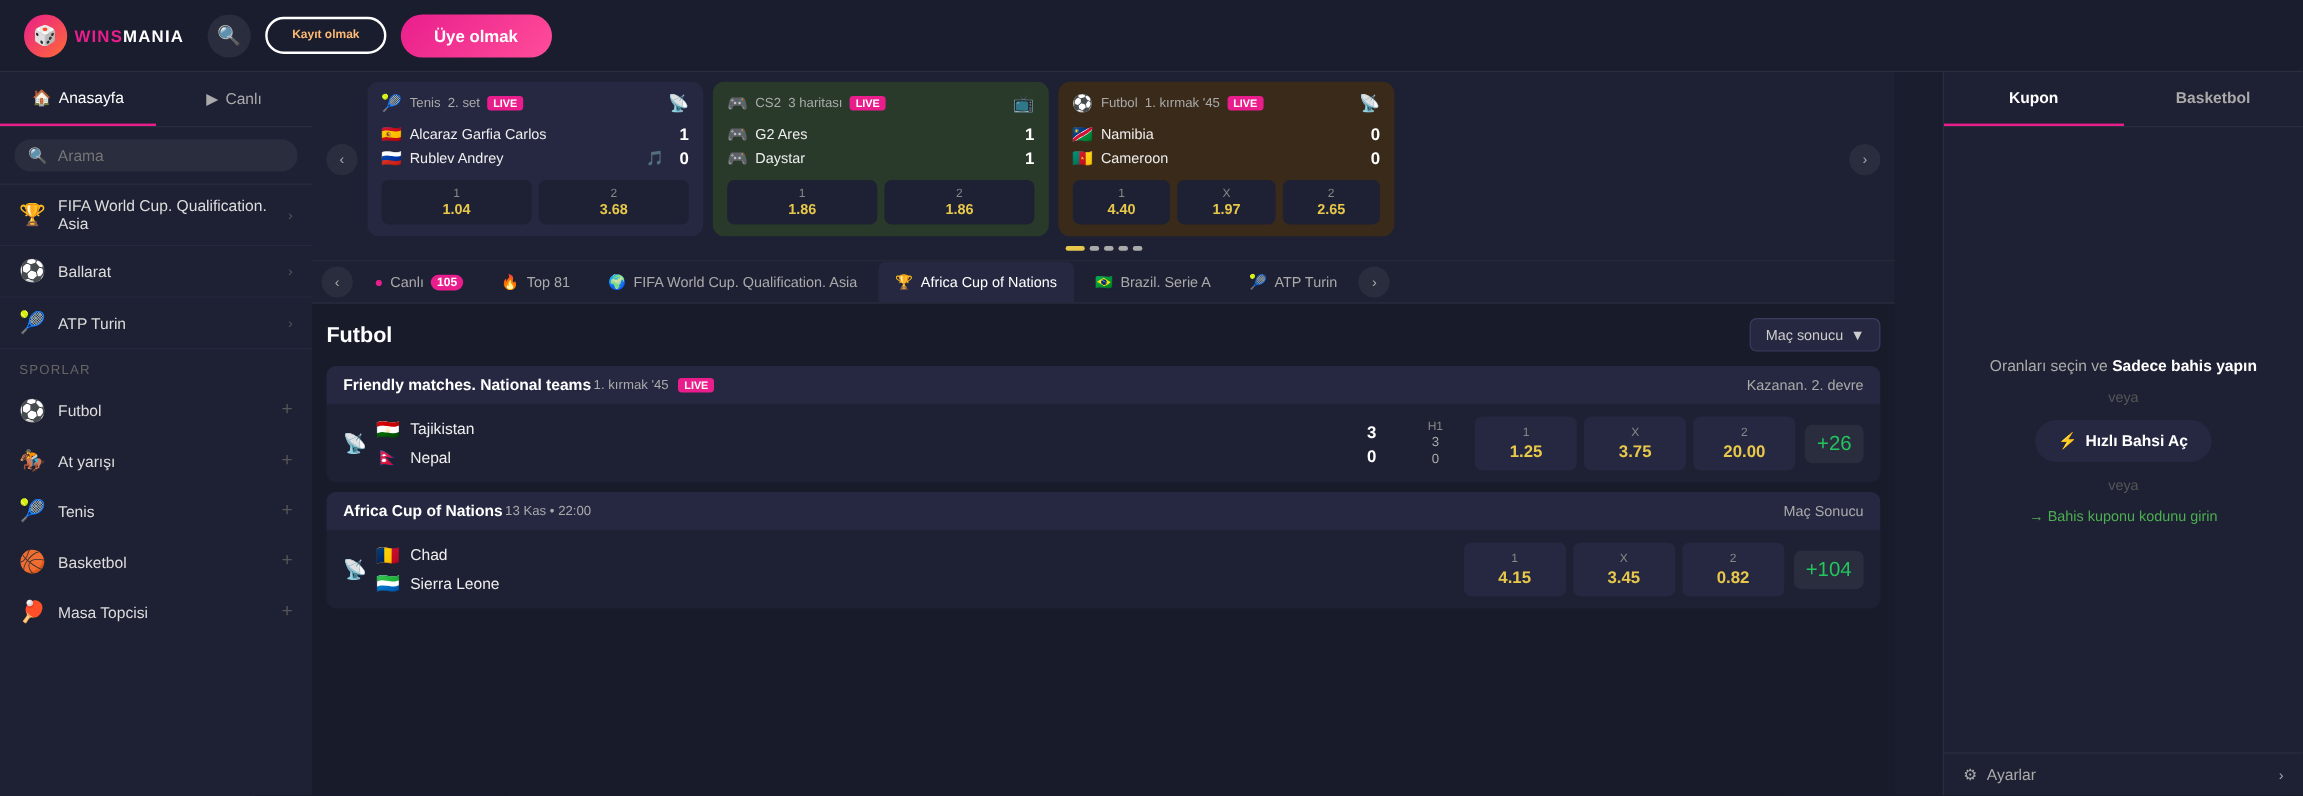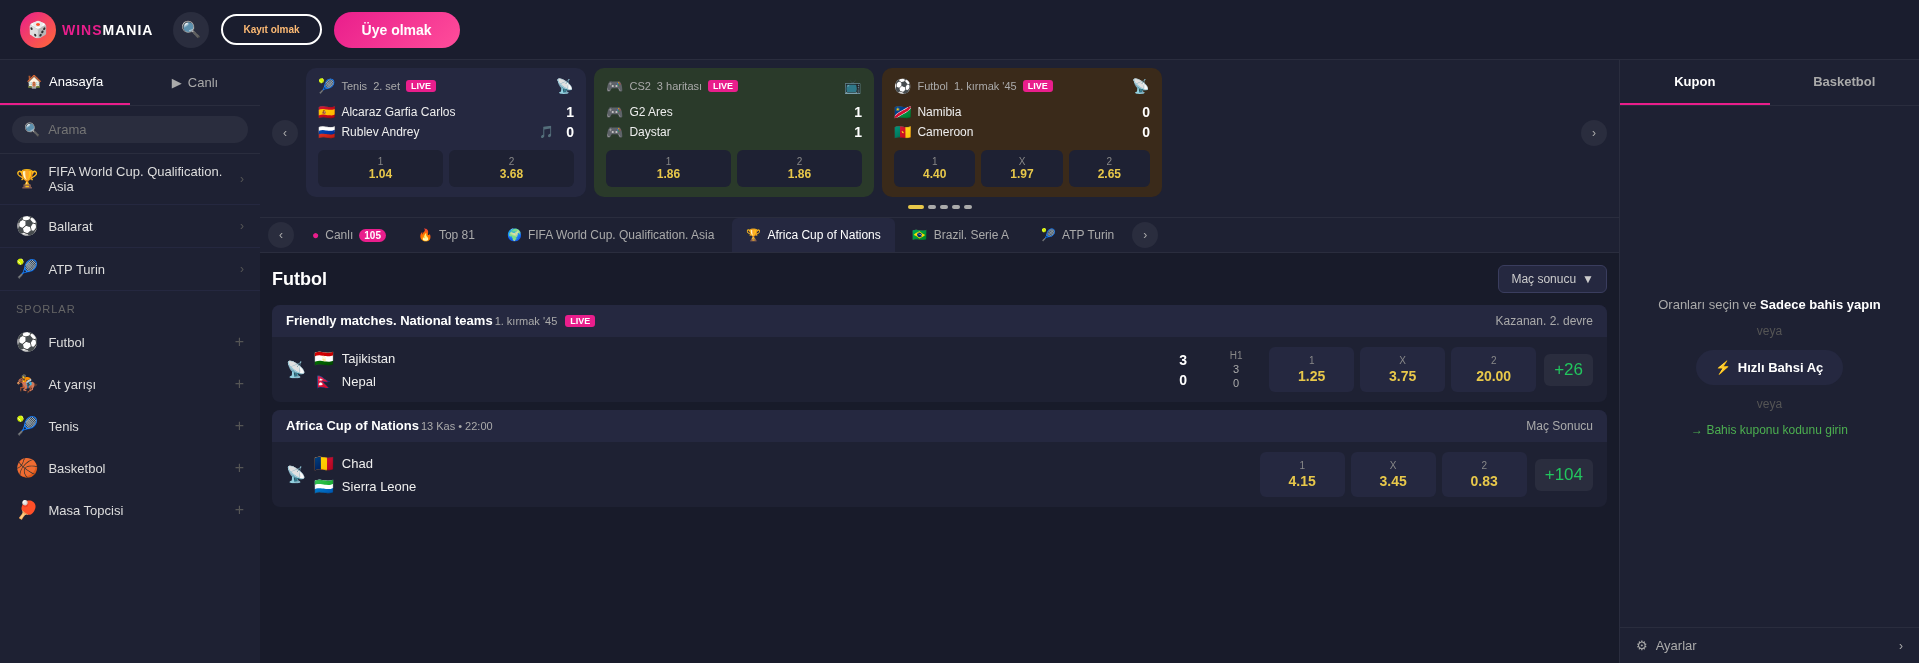--- a/index.html
+++ b/index.html
@@ -473,20 +473,21 @@
     .radio-icon { font-size: 16px; color: #4caf50; }
 
     
     .right-panel {
       width: 300px;
       background: #1e2133;
       flex-shrink: 0;
       display: flex;
       flex-direction: column;
       border-left: 1px solid #2a2d3e;
+      margin-left: 40px;
     }
     .panel-tabs {
       display: flex;
       border-bottom: 1px solid #2a2d3e;
     }
     .panel-tab {
       flex: 1;
       padding: 14px 0;
       text-align: center;
       cursor: pointer;
@@ -892,21 +893,21 @@
             <div class="odds-cell">
               <span class="odds-label">1</span>
               <span class="odds-val">4.15</span>
             </div>
             <div class="odds-cell">
               <span class="odds-label">X</span>
               <span class="odds-val">3.45</span>
             </div>
             <div class="odds-cell">
               <span class="odds-label">2</span>
-              <span class="odds-val">0.83</span>
+              <span class="odds-val">0.82</span>
             </div>
           </div>
           <div class="more-odds">+104</div>
         </div>
       </div>
 
     </div>
   </div>
 
   <div class="right-panel">

